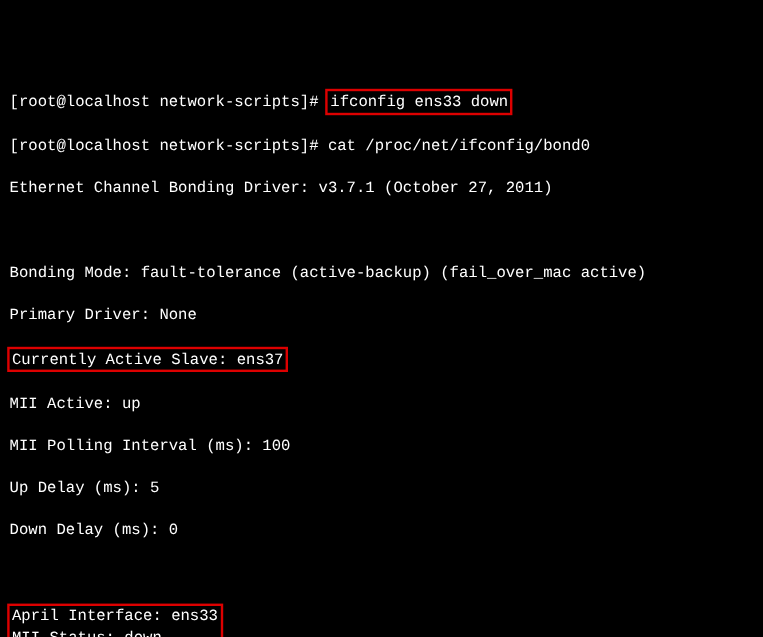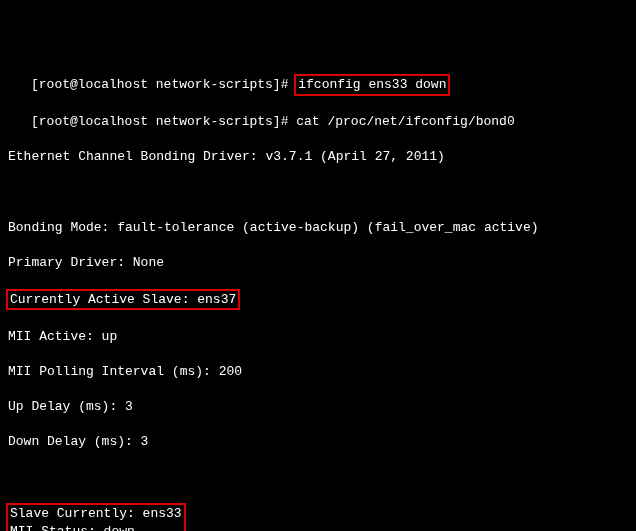--- a/index.html
+++ b/index.html
@@ -14,40 +14,40 @@
       box-sizing: border-box;
       white-space: pre;
     }
     .red-box {
       border: 2px solid #d00;
       display: inline-block;
       padding: 0 2px;
       margin-left: -2px;
     }
     .line { display: block; }
-    .prompt-line { display: block; margin-left: 23px; }
+    .prompt-line { display: block; }
   </style>
 </head>
 <body>
 
 
 
 <span class="prompt-line"><span>[root@localhost network-scripts]# </span><span class="red-box"><span>ifconfig ens33 down</span></span></span>
 <span class="prompt-line"><span>[root@localhost network-scripts]# </span><span>cat /proc/net/ifconfig/bond0</span></span>
-<span class="line">Ethernet Channel Bonding Driver: v3.7.1 (April 27, 2011)</span>
+<span class="line">Ethernet Channel Bonding Driver: v3.7.1 (October 27, 2011)</span>
 <span class="line"> </span>
 <span class="line">Bonding Mode: fault-tolerance (active-backup) (fail_over_mac active)</span>
 <span class="line">Primary Driver: None</span>
 <span class="line"><span class="red-box"><span>Currently Active Slave: ens37</span></span></span>
 <span class="line">MII Active: up</span>
-<span class="line">MII Polling Interval (ms): 200</span>
-<span class="line">Up Delay (ms): 3</span>
-<span class="line">Down Delay (ms): 3</span>
+<span class="line">MII Polling Interval (ms): 100</span>
+<span class="line">Up Delay (ms): 5</span>
+<span class="line">Down Delay (ms): 0</span>
 <span class="line"> </span>
-<span class="line"><span class="red-box" style="padding-bottom:2px;"><span>Slave Currently: ens33</span>
+<span class="line"><span class="red-box" style="padding-bottom:2px;"><span>April Interface: ens33</span>
 <span>MII Status: down</span>
 </span></span>
 
 
 
 
 
 
 
 

